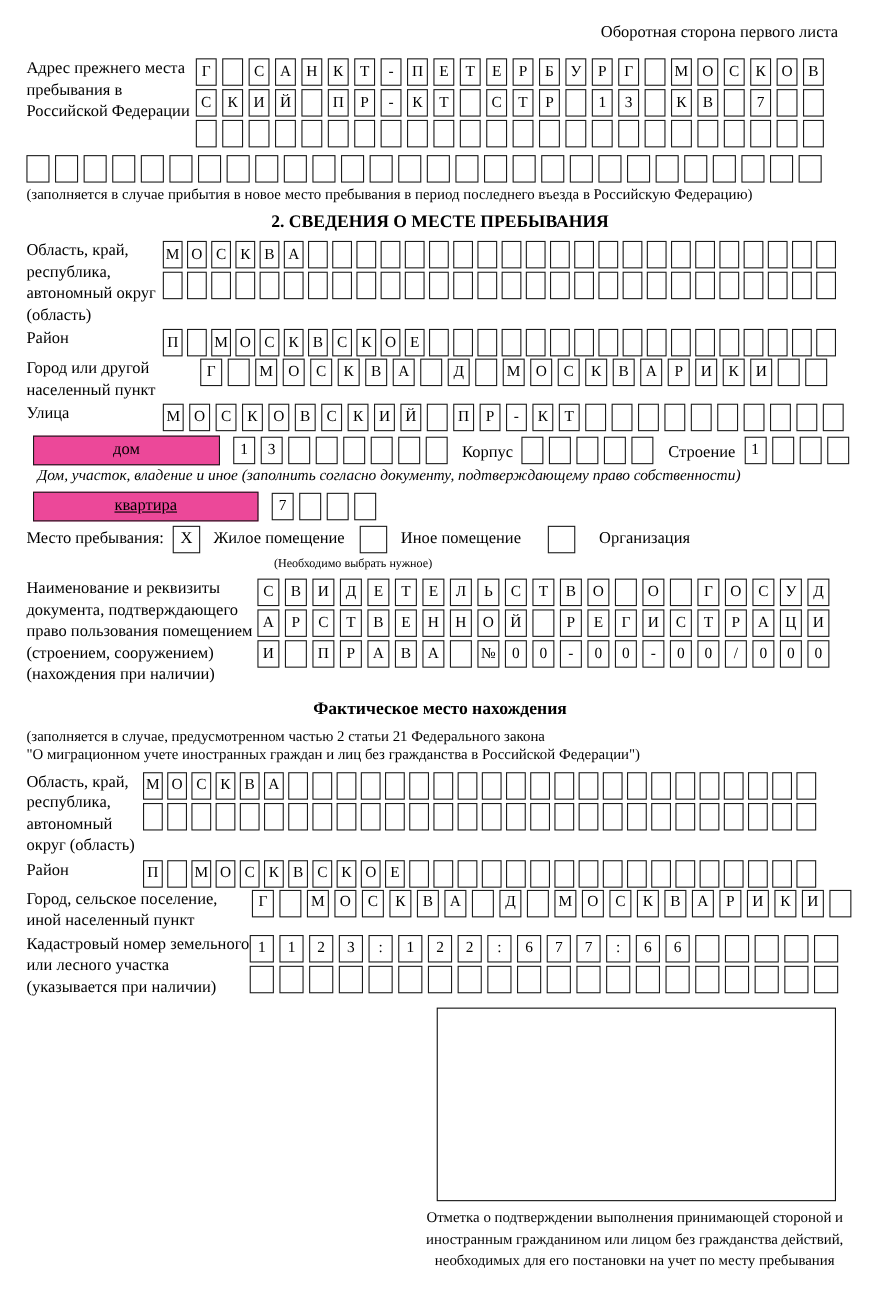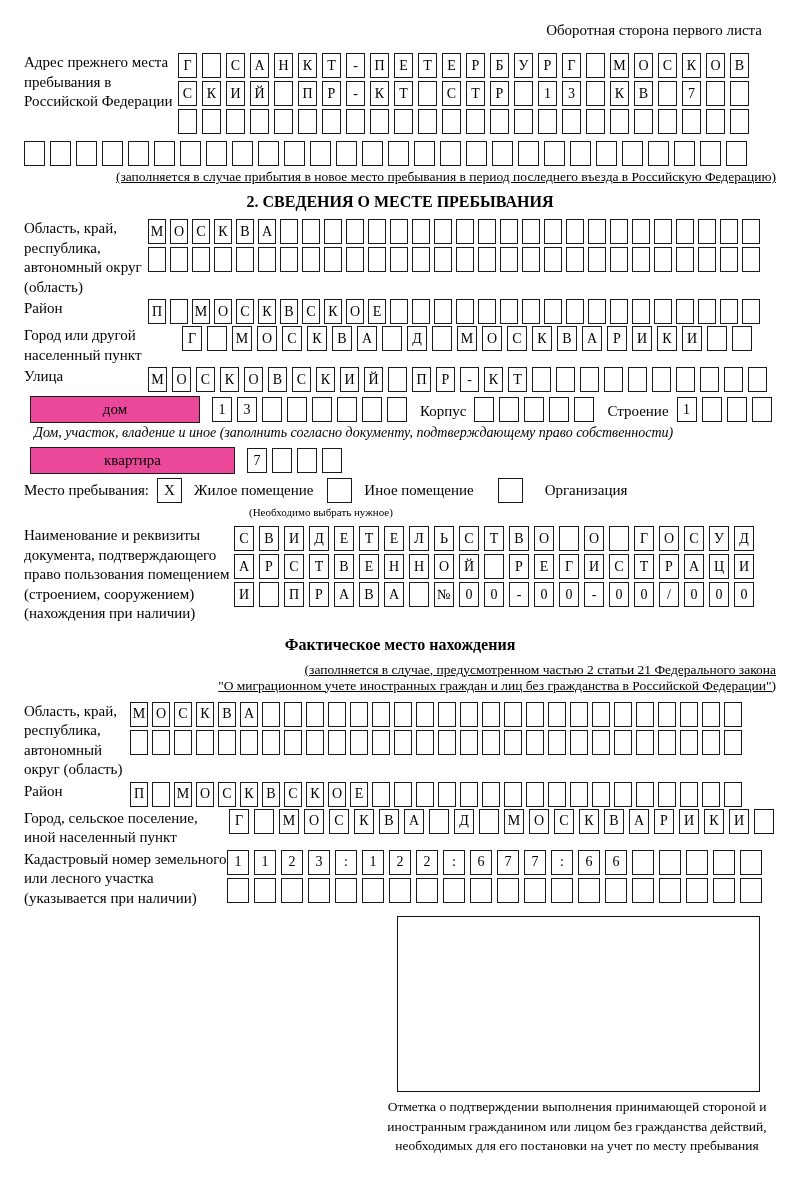--- a/index.html
+++ b/index.html
@@ -20,21 +20,21 @@
   .cell{
     display:inline-flex; align-items:center; justify-content:center;
     width:18px; height:25px; box-sizing:border-box;
     border:1.5px solid #1b1b1b; margin-right:4px;
     font-size:14px; flex:none; background:#fff;
   }
   .p24 .cell{ width:19px; margin-right:5px; }
   .p25 .cell{ width:20px; margin-right:5px; }
   .p26 .cell{ width:21px; margin-right:5px; }
   .p27 .cell{ width:22px; margin-right:5px; }
-  .note-c{ text-align:right; font-size:13.5px; margin:3px 0 6px 0;text-decoration:underline; }
+  .note-c{ text-align:left; font-size:13.5px; margin:3px 0 6px 0; }
   .note-l{ font-size:14px; margin:2px 0 6px 10px;font-style:italic; }
   .sec-title{ text-align:center; font-weight:bold; font-size:16px; margin:8px 0 8px 0; }
   .named-box{
     box-sizing:border-box; border:1.6px solid #1b1b1b; height:27px;
     display:flex; align-items:center; justify-content:center;
     font-size:15px; flex:none; margin-left:8px; background:#ec4899;
   }
   .w170{ width:170px; } .w205{ width:205px; }
   .inline-lbl{ font-size:15px; padding:3px 8px 0 8px; flex:none; }
   .chk{
@@ -366,21 +366,21 @@
     <div class="boxes p25">
         <span class="cell">1</span>
         <span class="cell"></span>
         <span class="cell"></span>
         <span class="cell"></span>
       </div>
   </div>
   <div class="note-l">Дом, участок, владение и иное (заполнить согласно документу, подтверждающему право собственности)</div>
 
   <div class="row" style="align-items:center;">
-    <div class="named-box w205" style="margin-left:6px;">квартира</div>
+    <div class="named-box w205" style="margin-left:6px;text-decoration:underline;">квартира</div>
     <div class="gap12"></div>
     <div class="boxes p25">
         <span class="cell">7</span>
         <span class="cell"></span>
         <span class="cell"></span>
         <span class="cell"></span>
       </div>
   </div>
 
   <div class="stay-row">

